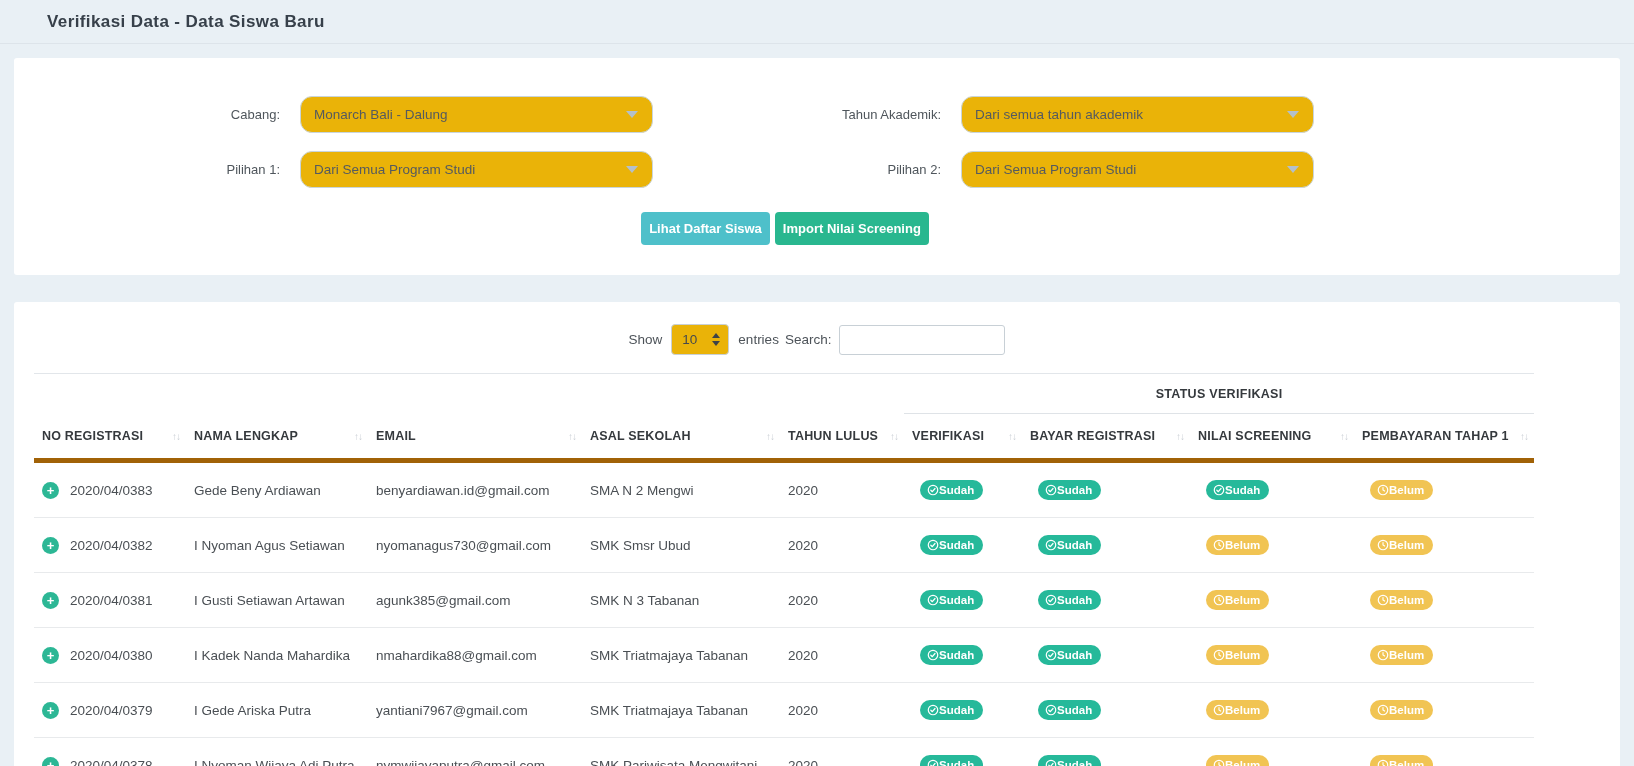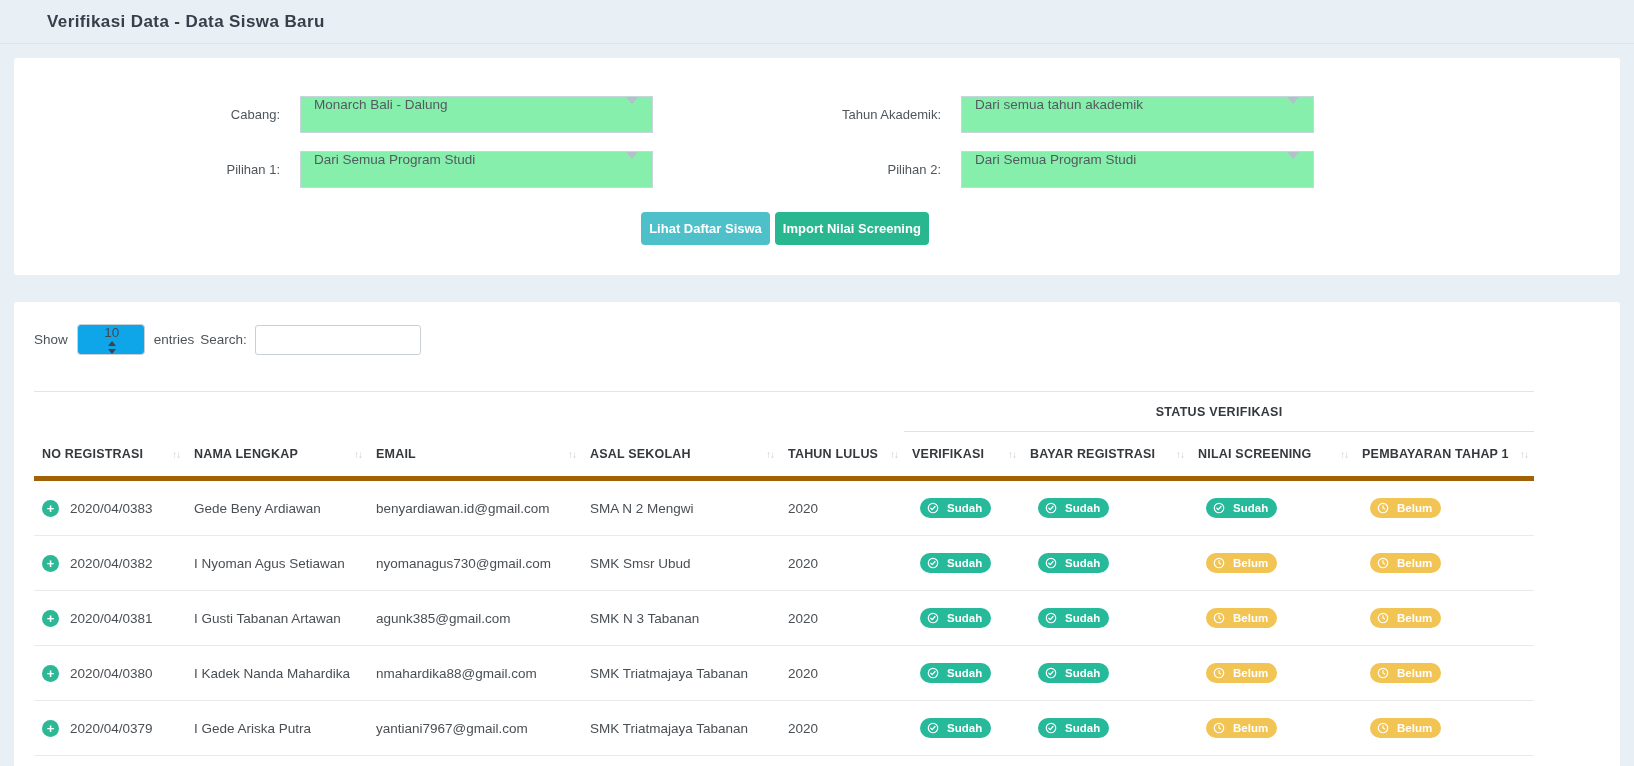--- a/index.html
+++ b/index.html
@@ -9,57 +9,57 @@
 
   
   .titlebar { padding:12px 16px 11px 16px; border-bottom:1px solid #dde4ea; }
   .page-title { font-size:17px; font-weight:bold; color:#37404a; letter-spacing:.4px;margin-left:31px; }
 
   
   .panel { background:#fff; margin:14px 14px 0 14px; border-radius:3px; }
   .filter-panel { padding:38px 0 30px 0; }
   .filter-grid { display:grid; grid-template-columns:268px 353px 272px 353px; column-gap:10px; row-gap:19px; align-items:center;gap:18px; }
   .flabel { text-align:right; font-size:13px; color:#4f565c; padding-right:2px; }
-  .fselect { height:37px; border:1px solid #c9d5dc; border-radius:0; background:#86efac;
-             display:flex; align-items:flex-start; justify-content:space-between; padding:0 14px 0 13px;
+  .fselect { height:37px; border:1px solid #c9d5dc; border-radius:12px; background:#eab308;
+             display:flex; align-items:center; justify-content:space-between; padding:0 14px 0 13px;
              font-size:13.5px; color:#555a5f; cursor:pointer; }
   .caret { width:0; height:0; border-left:6px solid transparent; border-right:6px solid transparent; border-top:7px solid #b4c0ca; }
   .btn-row { margin-top:24px; display:flex; justify-content:center; gap:5px; transform:translateX(-32px); }
   .btn { border:none; border-radius:4px; color:#fff; font-weight:bold; font-size:13px; height:33px; padding:0 8px;
          font-family:"Liberation Sans", sans-serif; cursor:pointer; }
   .btn-teal { background:#4ec0ca; }
   .btn-green { background:#29b78f;text-align:right; }
 
   
   .table-panel { margin-top:27px; padding:22px 20px 30px 20px; min-height:470px; }
-  .controls { display:flex; justify-content:flex-start; align-items:center; margin-bottom:36px;gap:6px; }
+  .controls { display:flex; justify-content:center; align-items:center; margin-bottom:18px;gap:6px; }
   .show-wrap, .search-wrap { display:flex; align-items:center; font-size:13.5px; color:#4d5359; }
-  .len-select { width:68px; height:31px; border:1px solid #c8d0d6; border-radius:4px; margin:0 9px;
+  .len-select { width:58px; height:31px; border:1px solid #c8d0d6; border-radius:4px; margin:0 9px;
                 display:flex; align-items:center; justify-content:space-between; padding:0 8px 0 10px; cursor:pointer;
-                font-size:13.5px; color:#45494d; background:#0ea5e9;flex-direction:column; }
+                font-size:13.5px; color:#45494d; background:#eab308; }
   .updown { display:flex; flex-direction:column; gap:3px; }
   .tri-up { width:0; height:0; border-left:4px solid transparent; border-right:4px solid transparent; border-bottom:5px solid #3d4348; }
   .tri-dn { width:0; height:0; border-left:4px solid transparent; border-right:4px solid transparent; border-top:5px solid #3d4348; }
   .search-input { width:166px; height:30px; border:1px solid #c8d0d6; border-radius:3px; margin-left:8px; padding:0 8px;
                   font-size:13px; font-family:"Liberation Sans", sans-serif; color:#45494d; outline:none; }
 
   table { width:1500px; border-collapse:collapse; table-layout:fixed; }
   thead tr.group-row th { border-top:1px solid #e2e6ea; padding:13px 8px 12px 8px; font-size:12.5px; color:#35393d;
                           text-align:center; font-weight:bold; letter-spacing:.3px; }
   thead tr.group-row th.group-span { border-bottom:1px solid #dfe3e7; }
   thead tr.cols-row th { text-align:left; font-size:12.5px; font-weight:bold; color:#35393d; letter-spacing:.2px;
                          padding:15px 22px 15px 8px; border-bottom:5px solid #a16207; position:relative; cursor:pointer; white-space:nowrap; }
   .sort-icon { position:absolute; right:6px; top:50%; transform:translateY(-50%); font-size:10px; color:#c9ced4; letter-spacing:-1px; }
   tbody td { padding:17px 8px; font-size:13.5px; color:#4a4f54; border-bottom:1px solid #e8eaec; vertical-align:middle; white-space:nowrap; overflow:hidden; }
   tbody tr { background:#fff; }
 
   .reg-cell { display:flex; align-items:center; gap:11px; }
   .expand-btn { width:17px; height:17px; min-width:17px; border-radius:50%; background:#2cb795; color:#fff; display:inline-flex;
                 align-items:center; justify-content:center; font-size:13px; font-weight:bold; line-height:1; cursor:pointer; }
-  .badge { display:inline-flex; align-items:center; gap:8px; padding:4px 9px 4px 7px; border-radius:10px;
+  .badge { display:inline-flex; align-items:center; gap:0; padding:4px 9px 4px 7px; border-radius:10px;
            font-size:11.5px; font-weight:bold; color:#fff; margin-left:8px; }
   .badge svg { display:block; }
   .badge-sudah { background:#26b99a; }
   .badge-belum { background:#f1c453; }
 </style>
 </head>
 <body>
 
 <div class="viewport">
 
@@ -225,21 +225,21 @@
                 <span>Belum</span>
               </span></td>
   </tr>
           <tr>
     <td>
               <span class="reg-cell">
       <span class="expand-btn">+</span>
       <span>2020/04/0381</span>
     </span>
             </td>
-    <td>I Gusti Tabanan Artawan</td>
+    <td>I Gusti Setiawan Artawan</td>
     <td>agunk385@gmail.com</td>
     <td>SMK N 3 Tabanan</td>
     <td>2020</td>
     <td><span class="badge badge-sudah">
                 <svg width="12" height="12" viewBox="0 0 16 16">
                   <circle cx="8" cy="8" r="6.3" fill="none" stroke="#fff" stroke-width="1.6"></circle>
                   <path d="M5.1 8.3l2 2 3.6-4.3" fill="none" stroke="#fff" stroke-width="1.6" stroke-linecap="round" stroke-linejoin="round"></path>
                 </svg>
                 <span>Sudah</span>
               </span></td>

